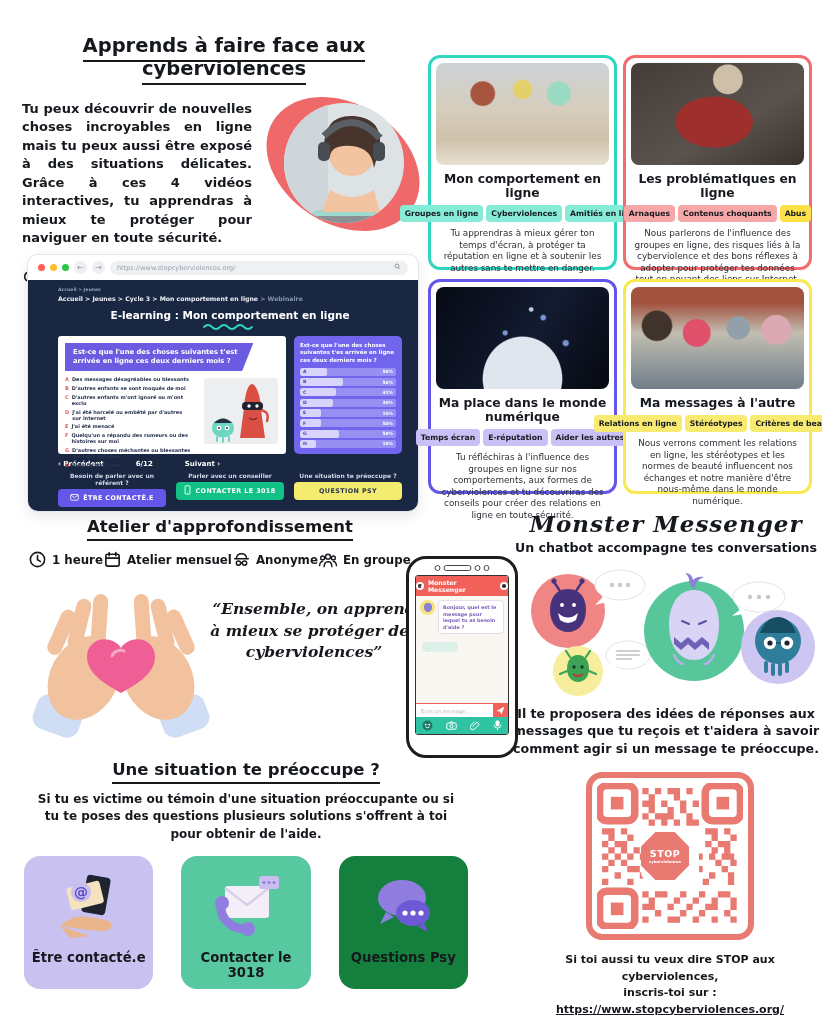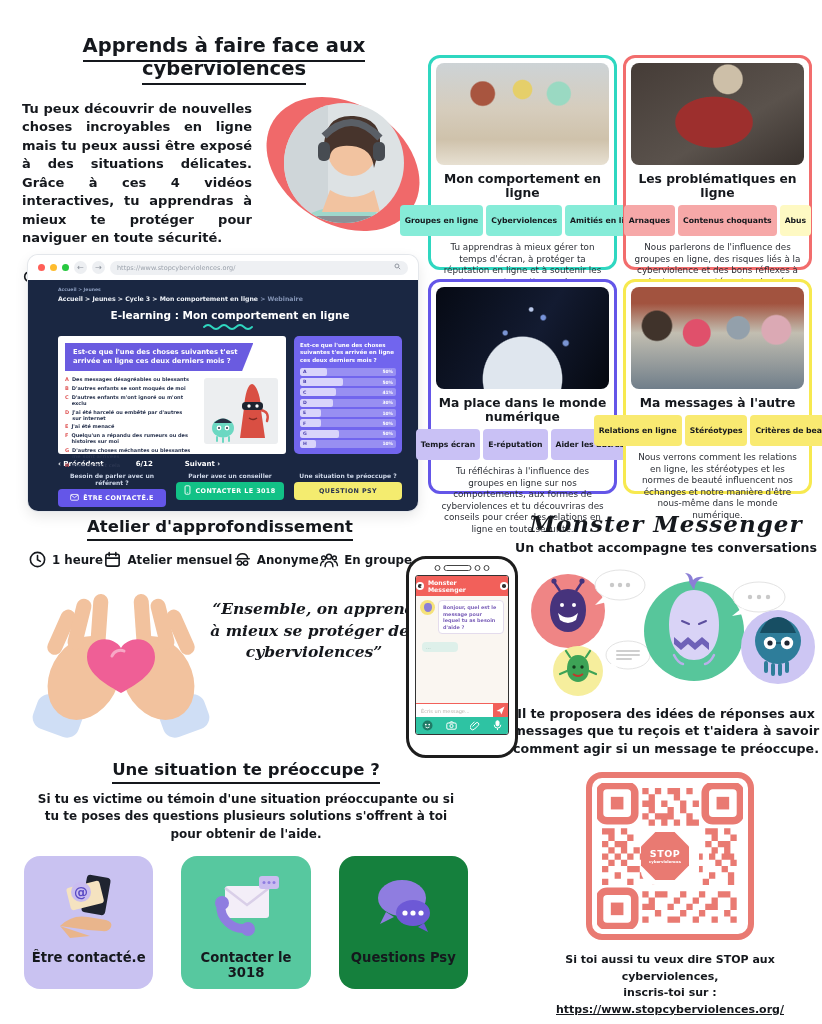--- a/index.html
+++ b/index.html
@@ -51,30 +51,30 @@
   .blabel{font-size:6px;color:#ccd5e6;margin-bottom:3px;font-weight:bold}
   .btn{height:18px;border-radius:4px;display:flex;align-items:center;justify-content:center;gap:4px;color:#fff;
     font-size:6.4px;font-weight:bold;letter-spacing:.4px;cursor:pointer}
   .btn.dark{color:#2a3550}
   
   .cards{left:428px;top:55px;width:386px;display:grid;grid-template-columns:189px 189px;gap:9px 6px}
   .mcard{border:3px solid #ccc;border-radius:12px;background:#fff;padding:5px 5px 6px;box-sizing:border-box;height:215px;cursor:pointer}
   .mphoto{height:102px;border-radius:8px}
   .mcard h3{font-size:12.3px;margin:7px 2px 5px;text-align:center}
   .tags{display:flex;justify-content:center;gap:3px}
-  .tag{font-size:7.7px;font-weight:bold;padding:11px 5px;border-radius:4px;white-space:nowrap}
+  .tag{font-size:7.7px;font-weight:bold;padding:4px 5px;border-radius:4px;white-space:nowrap}
   .mdesc{font-size:8.8px;line-height:1.32;text-align:center;color:#2c2f36;margin:6px 3px 0}
   .p1{background:radial-gradient(circle at 27% 30%,#a8553f 0 8%,transparent 9%),radial-gradient(circle at 50% 26%,#e5cf6a 0 8%,transparent 9%),radial-gradient(circle at 71% 30%,#9ad9c2 0 8%,transparent 9%),linear-gradient(180deg,#cdd3d6 0%,#d6cdbd 45%,#cfc2ab 75%,#e7e0d2 100%)}
   .p2{background:radial-gradient(circle at 56% 16%,#cdbfa8 0 11%,transparent 12%),radial-gradient(ellipse at 48% 58%,#9d2f2d 0 30%,transparent 31%),linear-gradient(150deg,#453c37,#5a524c 60%,#39322e)}
   .p3{background:radial-gradient(circle at 62% 30%,rgba(130,160,235,.9) 0 1.6%,transparent 2.8%),radial-gradient(circle at 40% 45%,rgba(140,170,240,.85) 0 1.6%,transparent 2.8%),radial-gradient(circle at 75% 55%,rgba(140,170,240,.85) 0 1.6%,transparent 2.8%),radial-gradient(circle at 55% 22%,rgba(205,220,255,.9) 0 1.3%,transparent 2.4%),radial-gradient(ellipse at 50% 90%,#dfe6ee 0 32%,transparent 33%),linear-gradient(120deg,#060a14,#131b31 55%,#05080f)}
   .p4{background:radial-gradient(circle at 15% 38%,#40332b 0 9%,transparent 10%),radial-gradient(circle at 38% 45%,#e0506b 0 11%,transparent 12%),radial-gradient(circle at 62% 40%,#93a0ab 0 9%,transparent 10%),radial-gradient(circle at 84% 42%,#dba9b4 0 9%,transparent 10%),linear-gradient(180deg,#a2533f 0 16%,#c2beb1 45%,#707e8a 100%)}
   
   .atelier{left:20px;top:517px;width:400px;text-align:center}
   .atelier h2{font-size:16.5px;font-weight:bold;margin:0}
-  .stat-row2{display:flex;justify-content:space-between;align-items:center;margin-top:14px;font-size:11.8px;font-weight:bold;padding:0 8px;text-align:left}
+  .stat-row2{display:flex;align-items:center;margin-top:14px;font-size:11.8px;font-weight:bold;padding:0 8px;text-align:left}
   .hands{left:26px;top:586px;width:190px;height:152px}
   .quote{left:210px;top:598px;width:208px;margin:0;
     font-family:"DejaVu Serif","Liberation Serif",serif;font-style:italic;font-weight:bold;
     font-size:15.5px;line-height:1.4;text-align:center}
   
   .phone{left:406px;top:556px;width:112px;height:202px;background:#fff;border:3px solid #1d1d1d;border-radius:20px;box-sizing:border-box;padding:16px 6px 0;z-index:3}
   .spk{position:absolute;top:6px;left:50%;transform:translateX(-50%);display:flex;align-items:center;gap:3px}
   .spk i{display:block;background:#fff;border:1.2px solid #444;border-radius:3px}
   .spk .c{width:4px;height:4px;border-radius:50%}
   .spk .b{width:26px;height:4px}
@@ -359,21 +359,21 @@
         <span class="tag" style="background: rgb(134, 236, 216);">Amitiés en ligne</span>
       </div>
       <p class="mdesc">Tu apprendras à mieux gérer ton temps d'écran, à protéger ta réputation en ligne et à soutenir les autres sans te mettre en danger.</p>
     </article>
     <article class="mcard" style="border-color: rgb(242, 109, 109);">
       <div class="mphoto p2"></div>
       <h3>Les problématiques en ligne</h3>
       <div class="tags">
         <span class="tag" style="background: rgb(246, 168, 168);">Arnaques</span>
         <span class="tag" style="background: rgb(246, 168, 168);">Contenus choquants</span>
-        <span class="tag" style="background: #fef9c3;">Abus</span>
+        <span class="tag" style="background: #fde047;">Abus</span>
       </div>
       <p class="mdesc">Nous parlerons de l'influence des groupes en ligne, des risques liés à la cyberviolence et des bons réflexes à adopter pour protéger tes données tout en nouant des liens sur Internet, en toute sécurité.</p>
     </article>
     <article class="mcard" style="border-color: rgb(100, 86, 232);">
       <div class="mphoto p3"></div>
       <h3>Ma place dans le monde numérique</h3>
       <div class="tags">
         <span class="tag" style="background: rgb(201, 193, 245);">Temps écran</span>
         <span class="tag" style="background: rgb(201, 193, 245);">E-réputation</span>
         <span class="tag" style="background: rgb(201, 193, 245);">Aider les autres</span>

